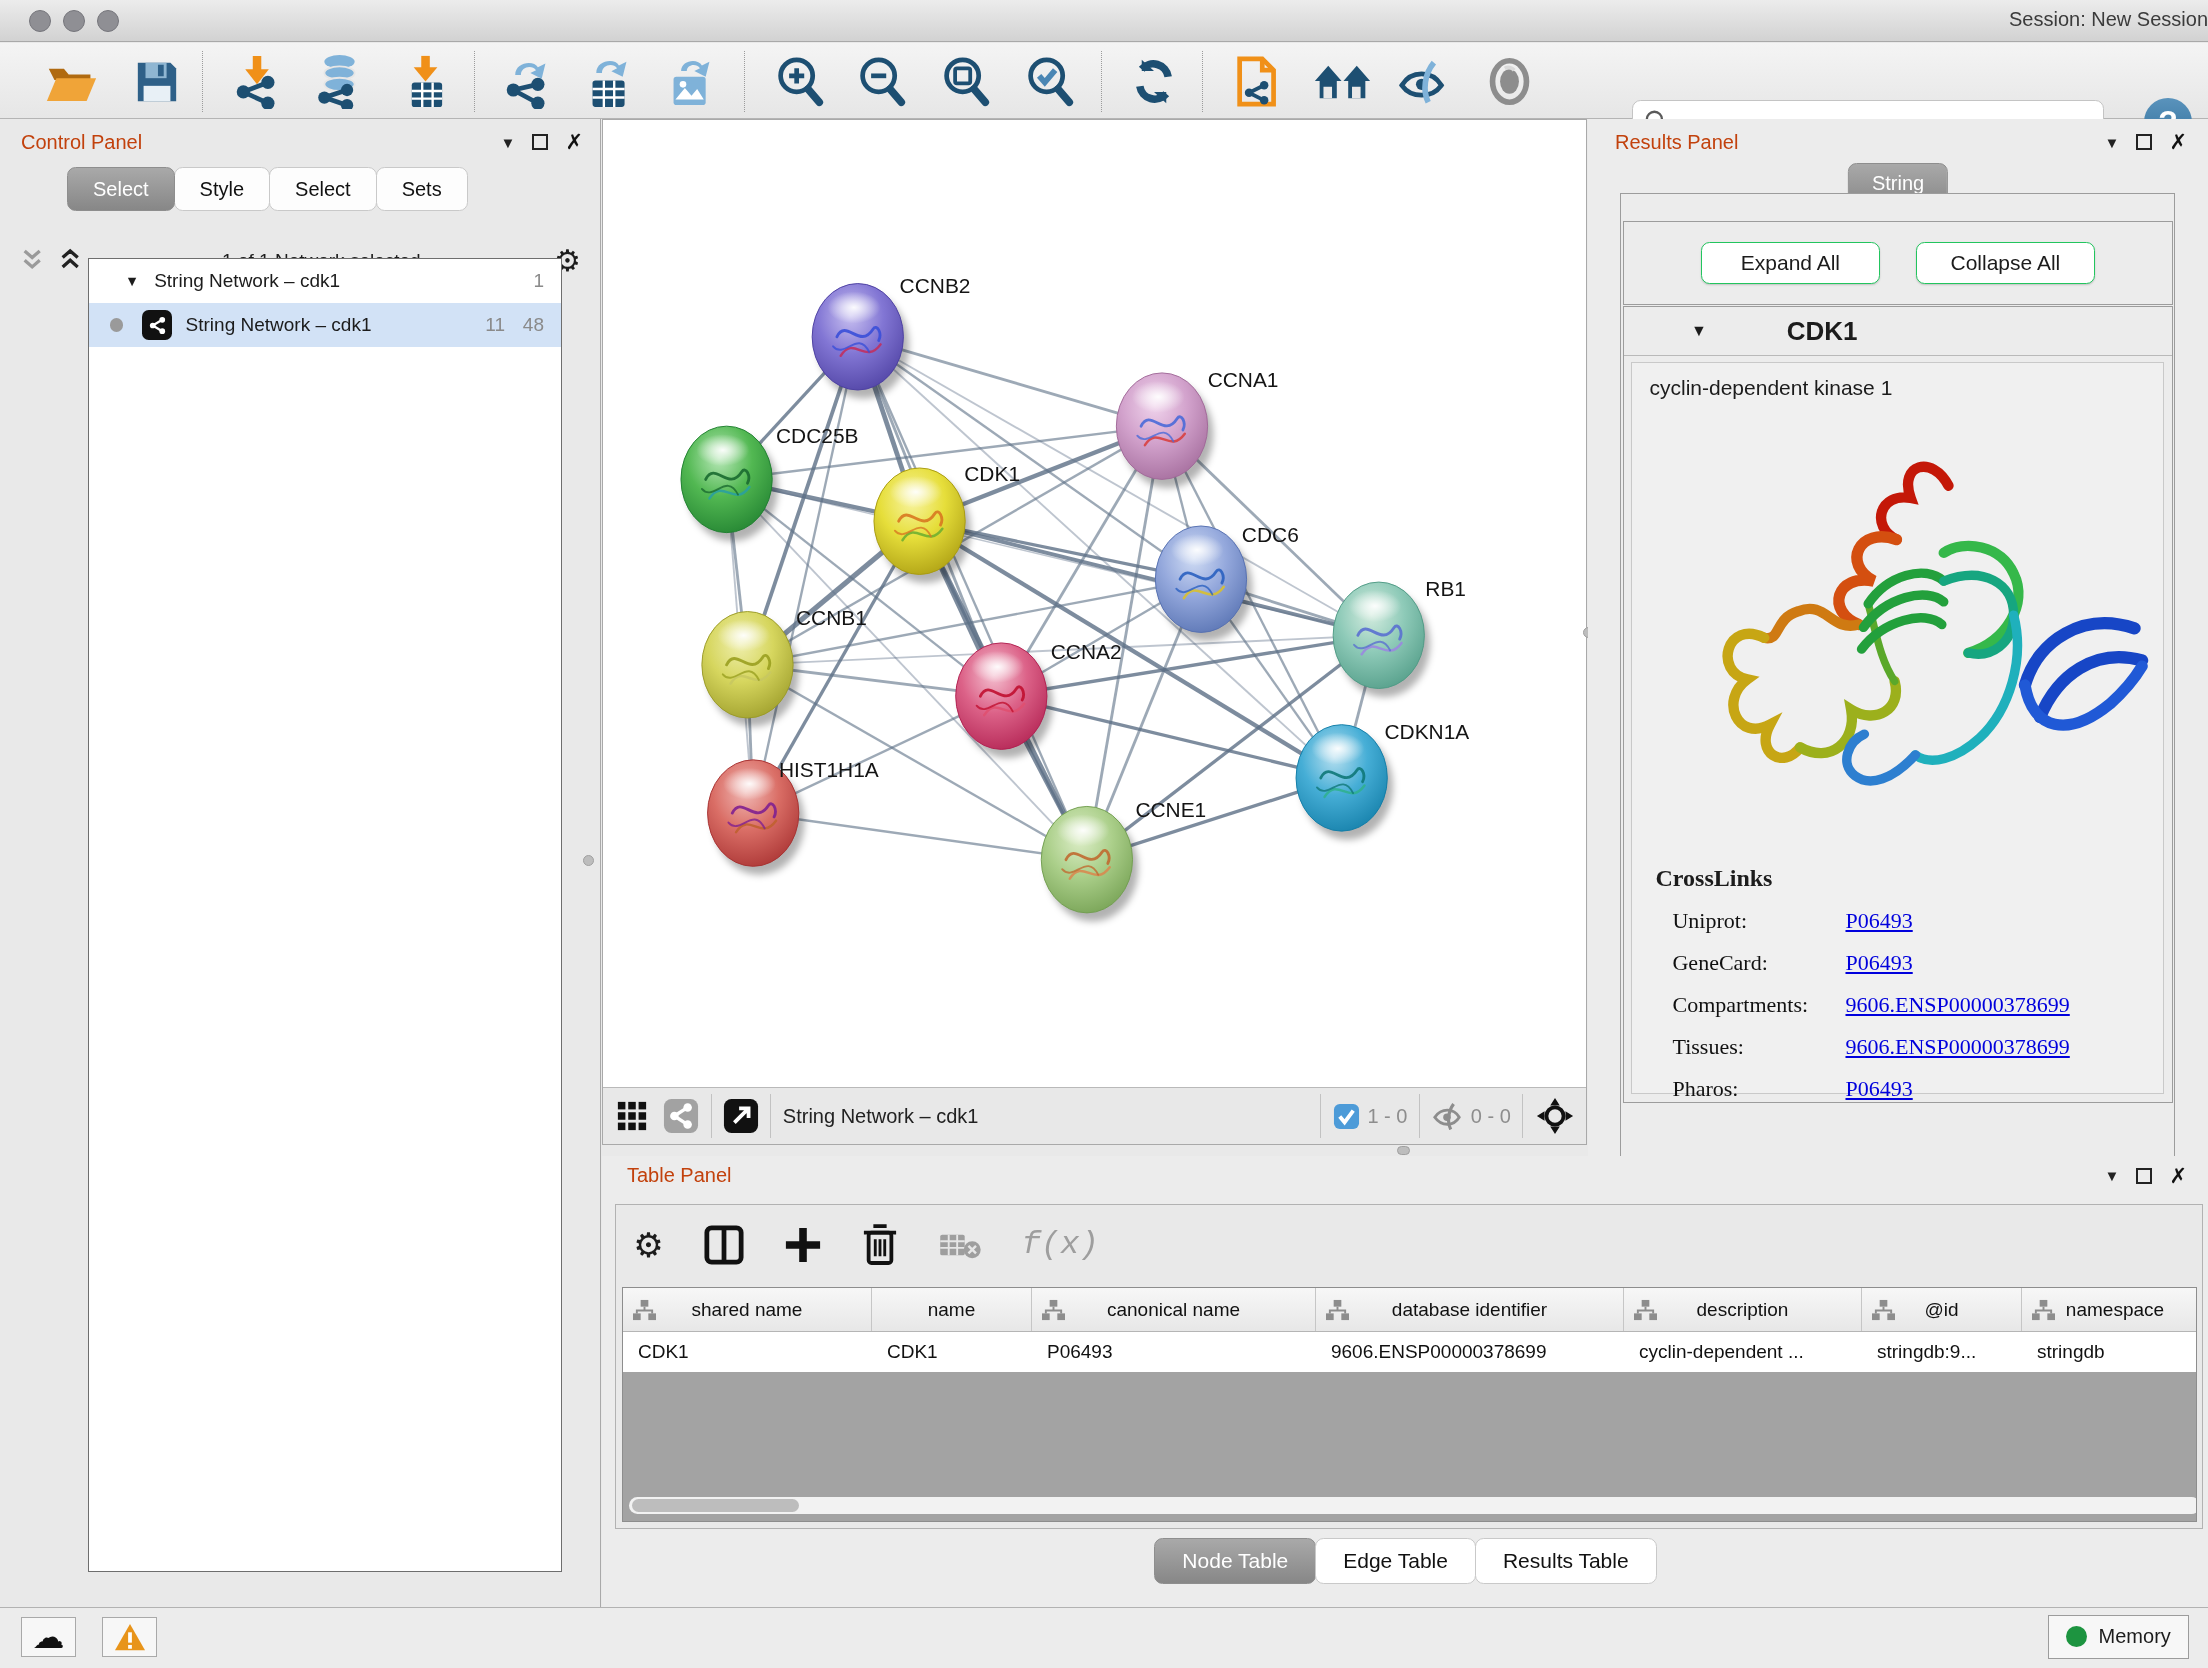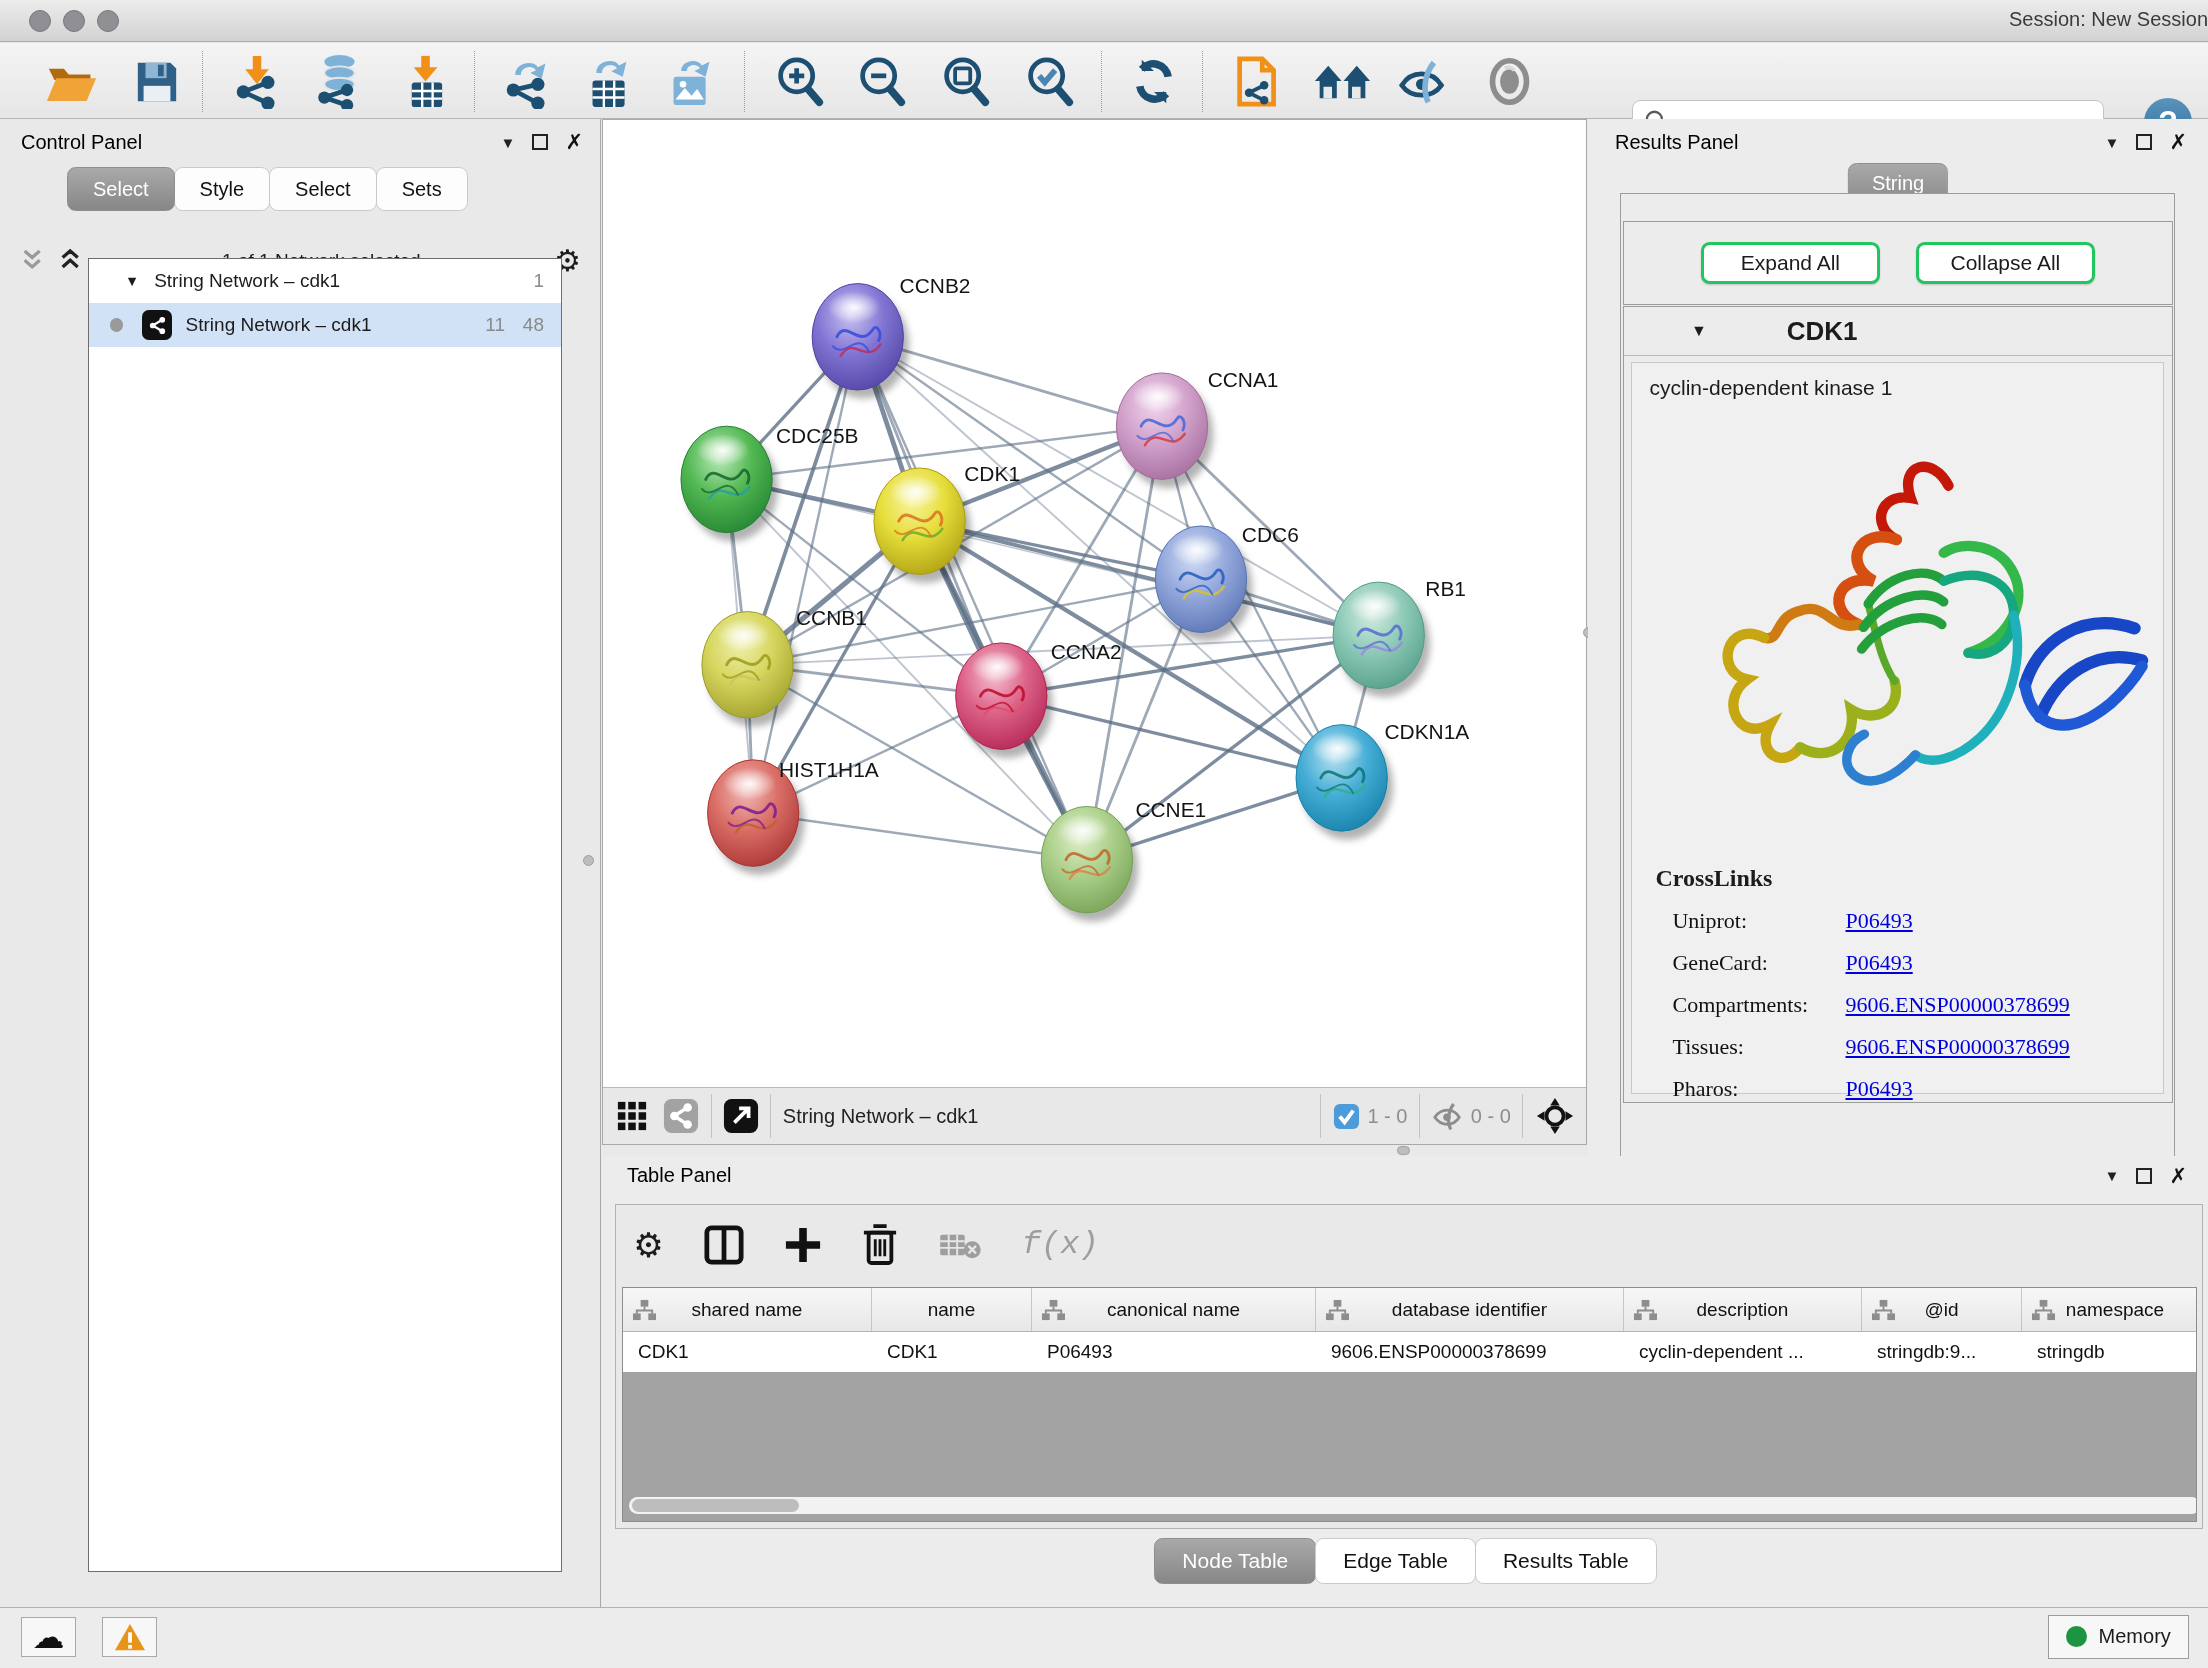--- a/index.html
+++ b/index.html
@@ -21,21 +21,21 @@
   .tsep{position:absolute;top:7.6px;height:61px;border-left:1.9px dotted #9b9b9b;width:0;}
   #searchbox{position:absolute;left:1632px;top:57px;width:472px;height:44px;background:#fff;
     border:1.9px solid #c4c4c4;border-radius:8.6px;display:flex;align-items:center;padding-left:9.5px;}
   #searchbox input{border:none;outline:none;font-size:19px;flex:1;background:transparent;
     font-family:"Liberation Sans",sans-serif;}
   #helpbtn{position:absolute;left:2144px;top:55px;width:48px;height:48px;border-radius:50%;
     background:linear-gradient(#5a93bc,#33719c);color:#fff;font-size:32px;font-weight:bold;
     display:flex;align-items:center;justify-content:center;}
 
   
-  .panel-head{font-size:20px;color:#000000;}
+  .panel-head{font-size:20px;color:#c2410c;}
   .headicons{display:flex;align-items:center;gap:17px;}
   .caret{font-size:15px;color:#222;}
   .float-ic{width:16px;height:16px;border:2.4px solid #222;display:inline-block;}
   .close-ic{font-size:21px;font-weight:bold;color:#111;}
 
   
   #control{position:absolute;left:0;top:119px;width:601px;height:1488px;background:#e9e9e9;
     border-right:1px solid #a9a9a9;}
   #cp-head{position:absolute;left:21px;right:17px;top:11.4px;display:flex;justify-content:space-between;align-items:center;}
   #cp-tabs{position:absolute;left:67px;top:48px;display:flex;}
@@ -65,21 +65,21 @@
   .grip{position:absolute;width:11.4px;height:11.4px;border-radius:50%;background:#bdbdbd;border:1px solid #a0a0a0;}
 
   
   #results{position:absolute;left:1588px;top:119px;width:620px;height:1037px;background:#ececec;}
   #rp-head{position:absolute;left:27px;right:21px;top:11.4px;display:flex;justify-content:space-between;align-items:center;}
   #rp-tab{position:absolute;left:50%;top:44px;transform:translateX(-50%);
     background:linear-gradient(#a9a9a9,#8b8b8b);color:#fff;font-size:20px;padding:7.6px 23px;border-radius:8.6px;border:1px solid #8e8e8e;}
   #rp-outer{position:absolute;left:32px;top:74px;width:555px;height:1041px;border:1px solid #9c9c9c;background:#ececec;}
   #rp-btnbox{position:absolute;left:1.9px;top:27px;width:550px;height:84px;border:1px solid #9c9c9c;
     display:flex;align-items:center;justify-content:center;gap:36px;background:#ececec;}
-  .rp-btn{min-width:179px;height:42px;background:#fff;border:3px solid #22c55e;border-radius:8.6px;
+  .rp-btn{min-width:179px;height:42px;background:#fff;border:1px solid #22c55e;border-radius:8.6px;
     font-size:21px;display:flex;align-items:center;justify-content:center;box-shadow:0 1px 1.9px rgba(0,0,0,.18);}
   #rp-gene{position:absolute;left:1.9px;top:112px;width:550px;height:797px;border:1px solid #9c9c9c;background:#ececec;}
   #rp-genehead{height:49px;border-bottom:1px solid #b9b9b9;display:flex;align-items:center;}
   #rp-genehead .sym{font-size:26px;font-weight:bold;margin-left:80px;}
   #rp-genebody{position:absolute;left:7.6px;top:55px;right:7.6px;bottom:7.6px;background:#f0f0f0;border:1px solid #c9c9c9;}
   #rp-desc{font-size:21px;margin:13.3px 0 0 17px;}
   #crosslinks{position:absolute;left:23px;top:502px;font-family:"Liberation Serif","DejaVu Serif",serif;}
   #crosslinks .clt{font-size:24px;font-weight:bold;}
   .cl-row{display:flex;margin-top:16px;font-size:22px;}
   .cl-row .k{width:190px;padding-left:17px;color:#111;}

